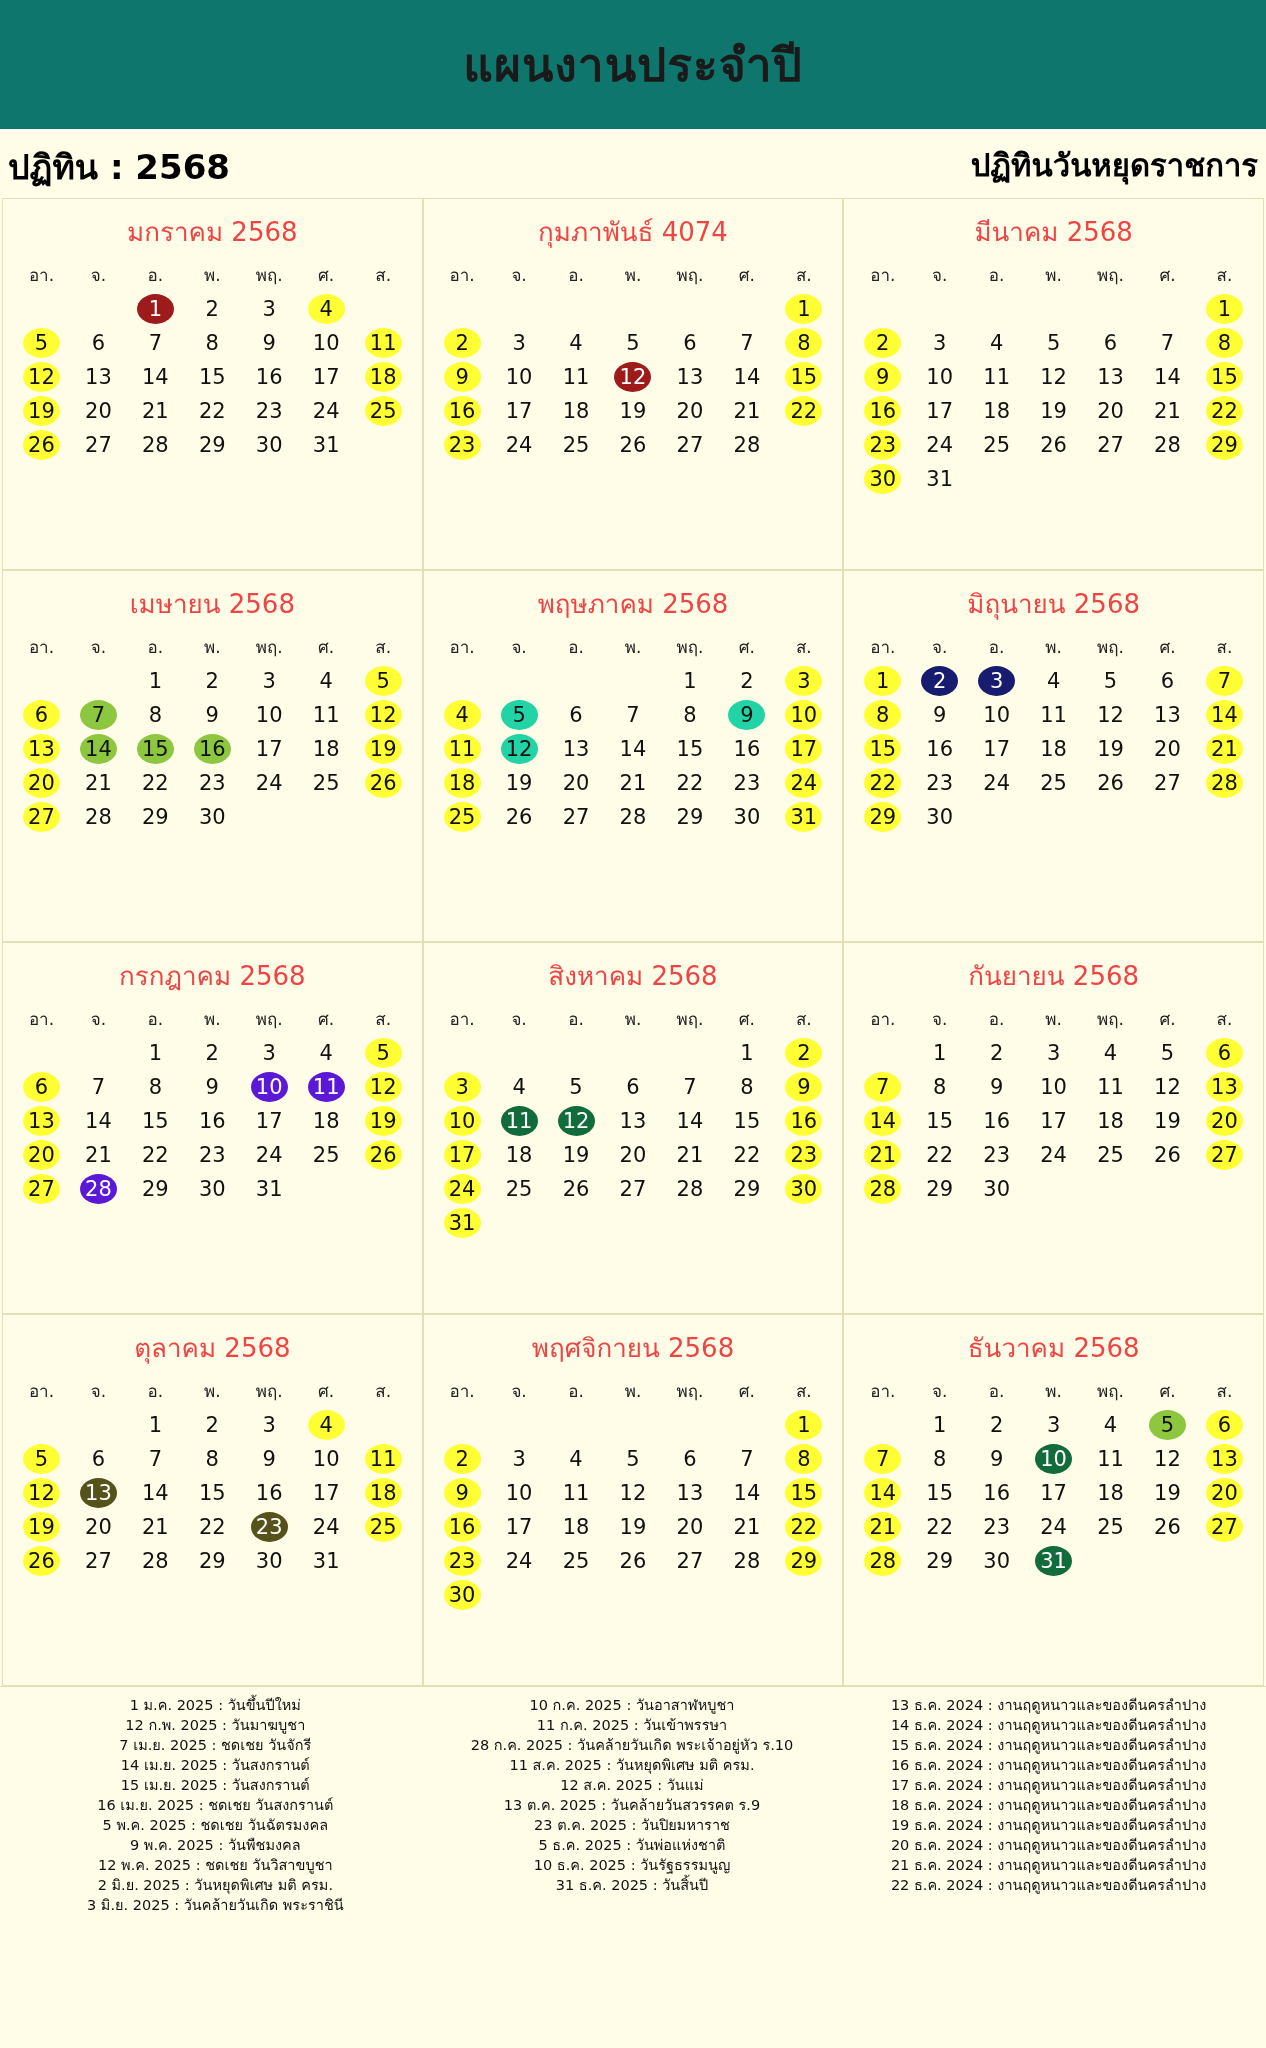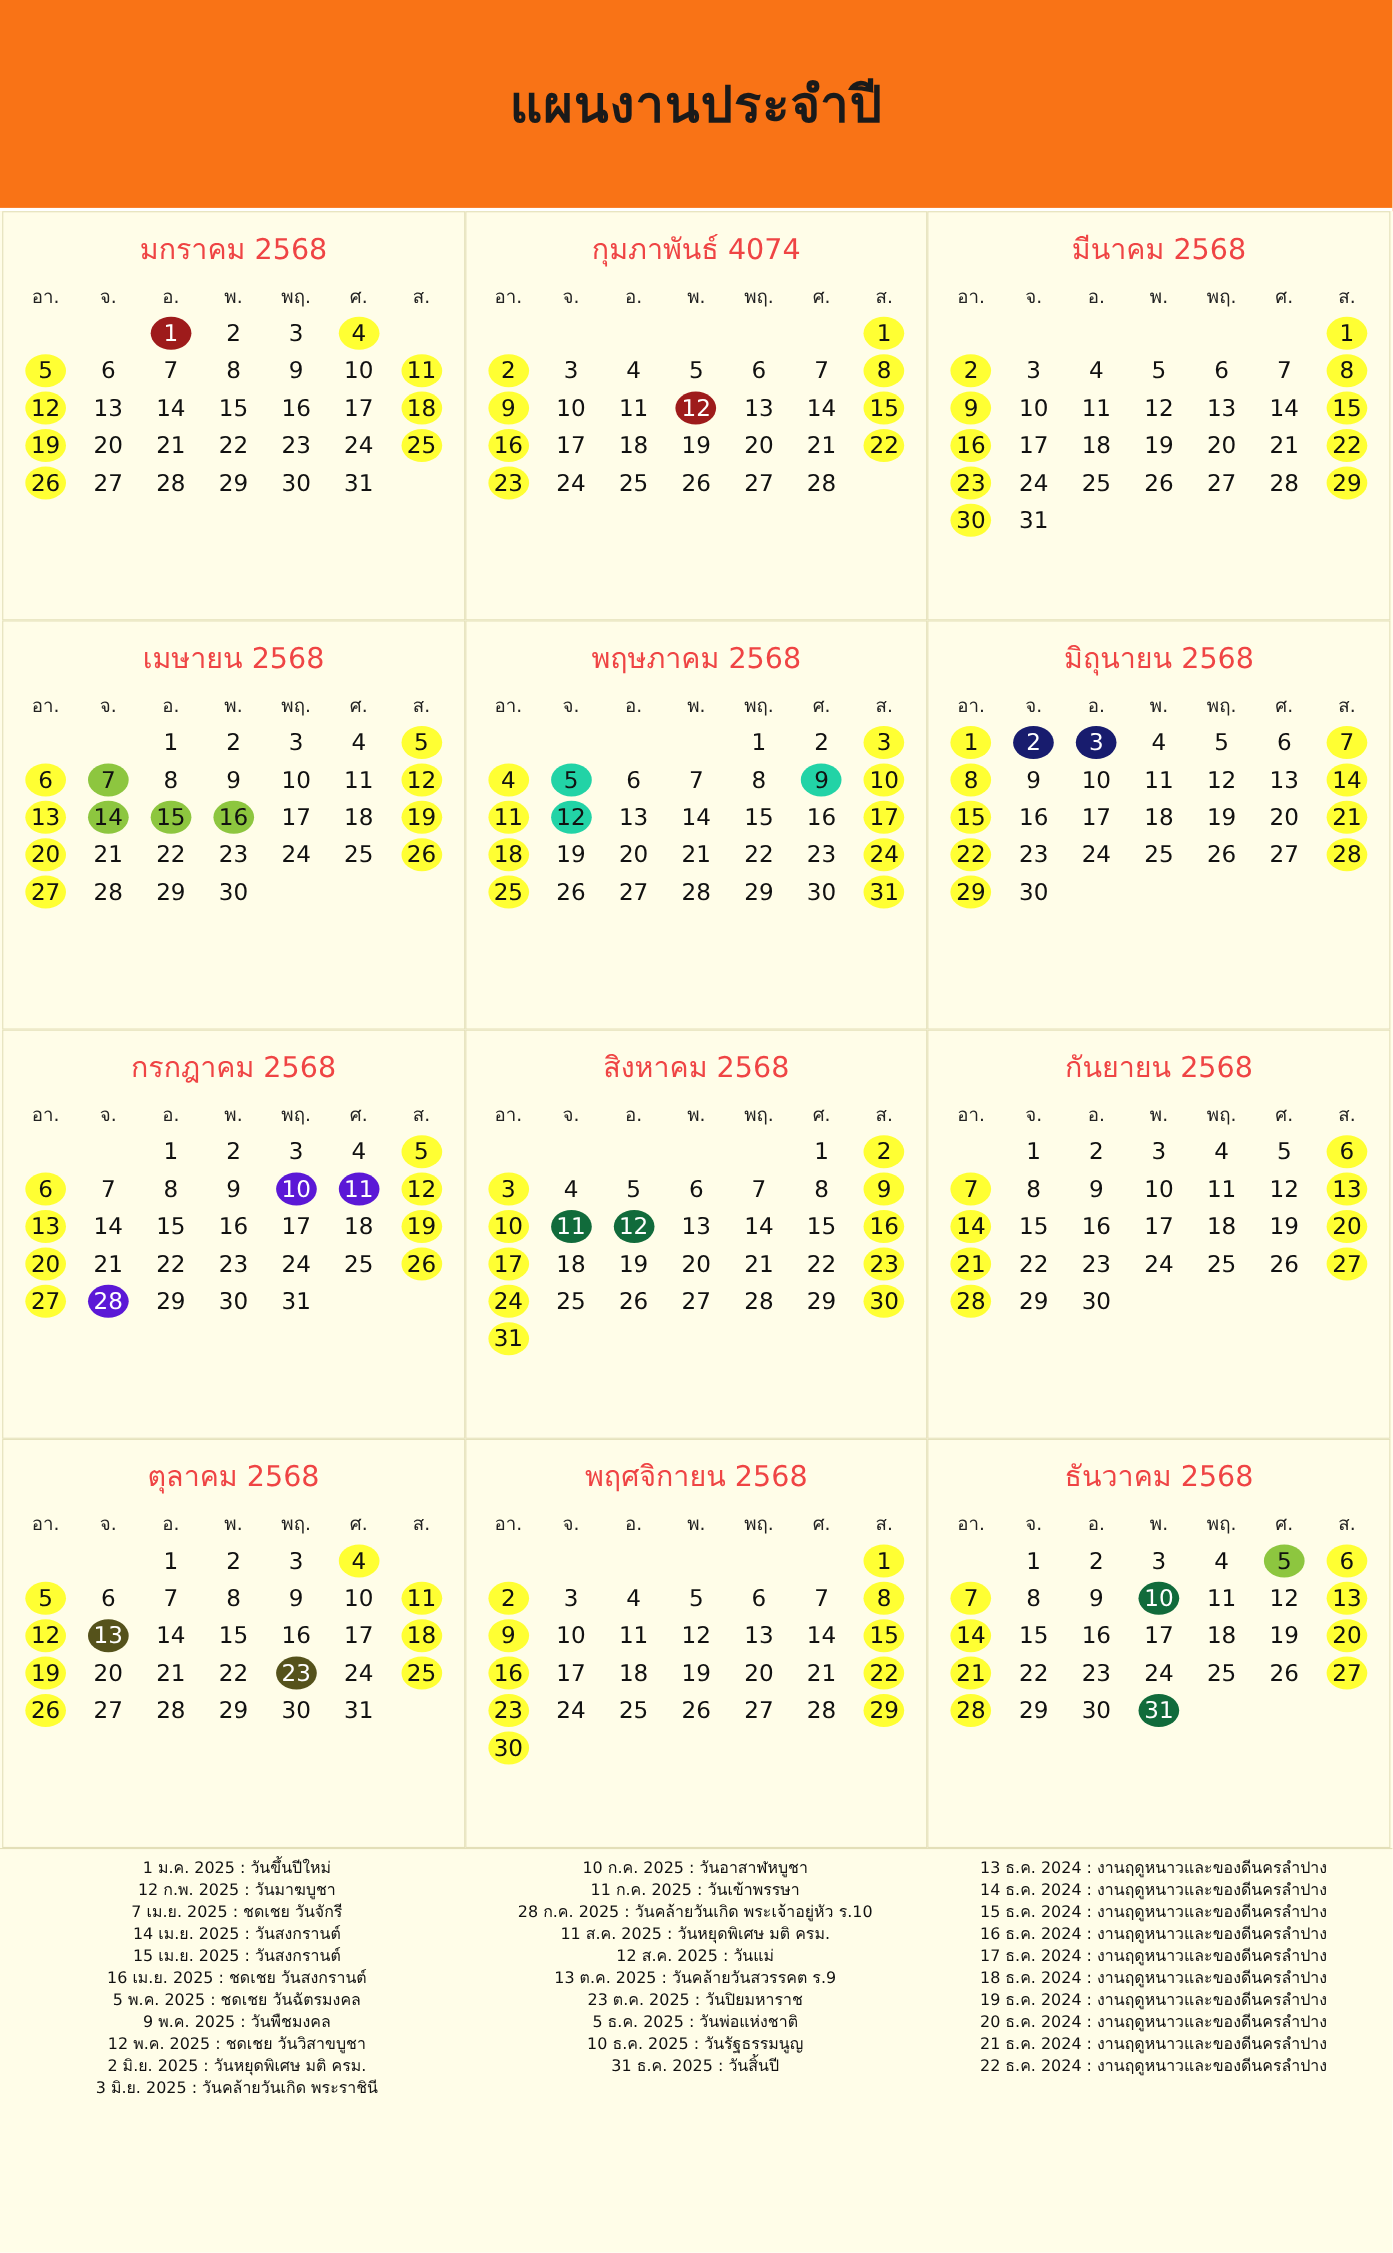--- a/index.html
+++ b/index.html
@@ -10,22 +10,22 @@
     font-family: "DejaVu Sans", "Liberation Sans", sans-serif;
   }
   .page {
     width: 1266px;
     min-height: 2048px;
     position: relative;
     background: #fffde8;
   }
   
   .banner {
-    background: #f97316;
-    height: 192px;
+    background: #0f766e;
+    height: 132px;
     display: flex;
     align-items: center;
     justify-content: center;
     border-bottom: 3px solid #ffffff;
   }
   .banner-title {
     font-size: 46px;
     font-weight: bold;
     color: #1a1a1a;
     letter-spacing: 1px;
@@ -126,20 +126,24 @@
 </style>
 </head>
 <body>
 
 <div class="page">
 
   <div class="banner">
     <div class="banner-title">แผนงานประจำปี</div>
   </div>
 
+  <div class="subheader">
+    <div class="sub-left">ปฏิทิน : 2568</div>
+    <div class="sub-right">ปฏิทินวันหยุดราชการ</div>
+  </div>
 
   <div class="cal-grid">
       <div class="month">
         <div class="month-title">มกราคม  2568</div>
         <table class="mtable">
           <thead>
             <tr>
               <th>อา.</th>
               <th>จ.</th>
               <th>อ.</th>

